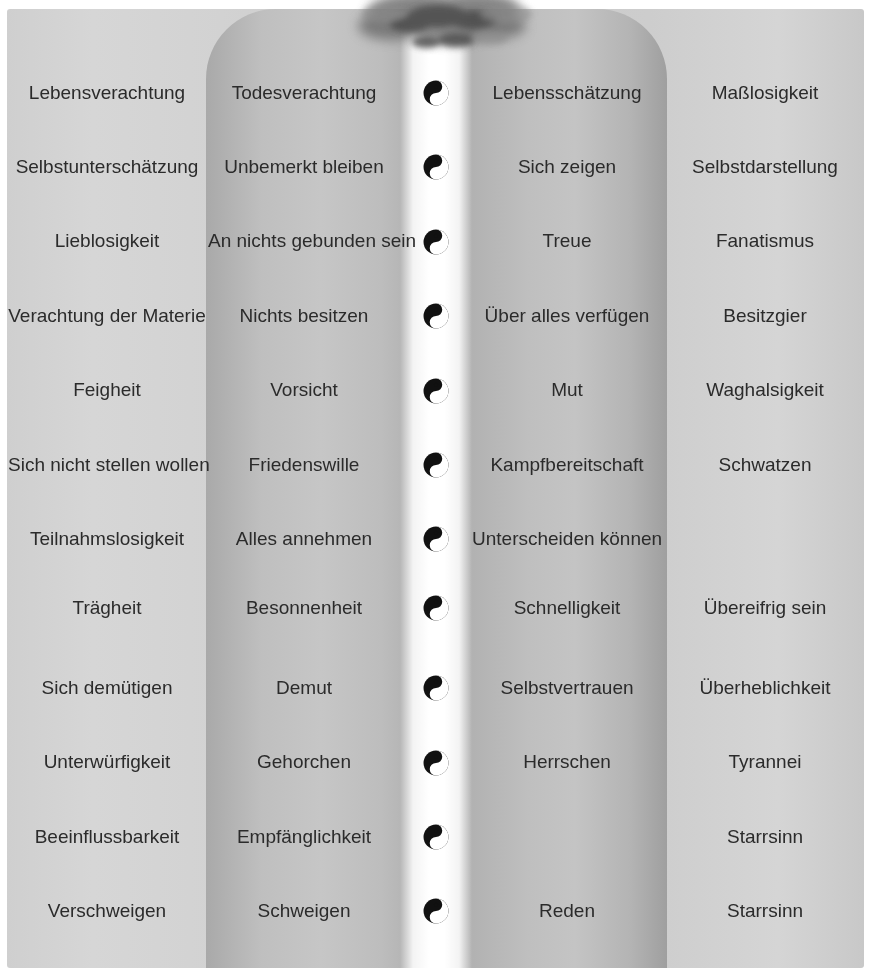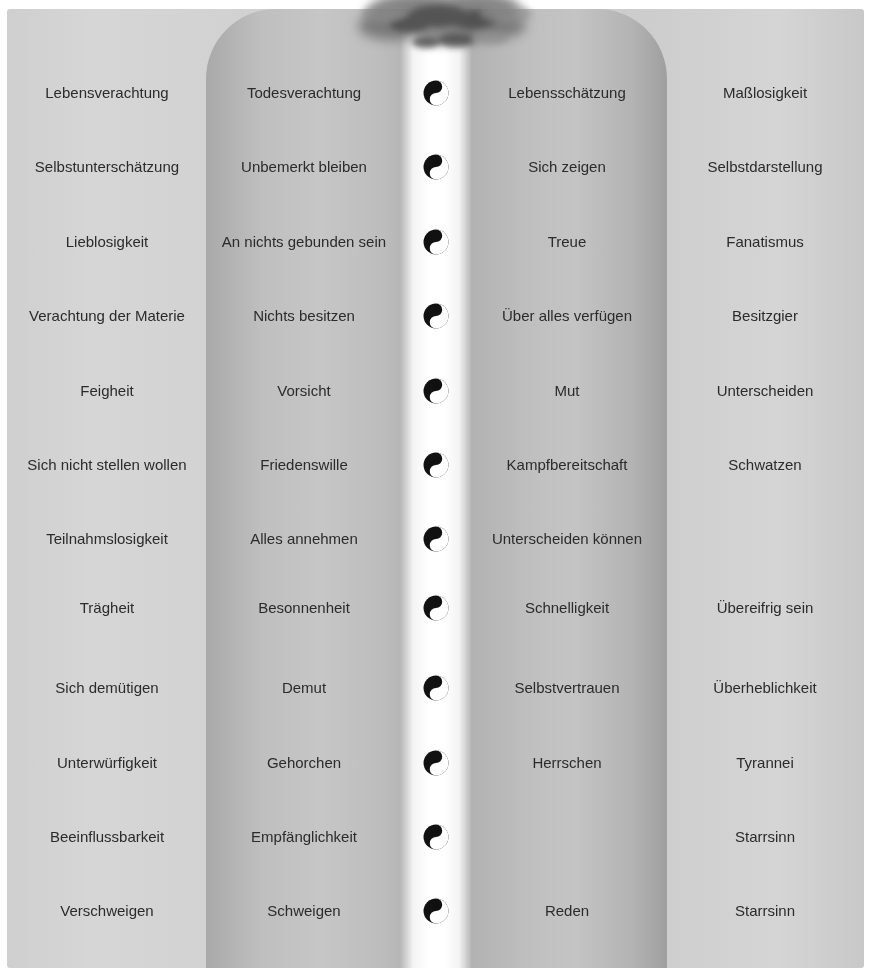--- a/index.html
+++ b/index.html
@@ -76,21 +76,21 @@
   }
   .row {
     position: absolute;
     left: 0;
     width: 871px;
     height: 74px;
     display: flex;
     align-items: center;
   }
   .cell {
-    font-size: 15px;
+    font-size: 19px;
     color: #2b2b2b;
     text-align: center;
     line-height: 1.2;
     white-space: nowrap;
   }
   .c1 { position: absolute; left: 8px;   width: 198px; }
   .c2 { position: absolute; left: 208px; width: 192px; }
   .cmid { position: absolute; left: 400px; width: 72px; display: flex; justify-content: center; align-items: center; }
   .c3 { position: absolute; left: 472px; width: 190px; }
   .c4 { position: absolute; left: 666px; width: 198px; }
@@ -202,21 +202,21 @@
         <div class="cell c2">Vorsicht</div>
         <div class="cmid">
           <svg class="yin-yang" viewBox="0 0 100 100">
             <circle cx="50" cy="50" r="48" fill="#111111"></circle>
             <path d="M50 2 A48 48 0 0 1 50 98 A24 24 0 0 1 50 50 A24 24 0 0 0 50 2 Z" fill="#ffffff"></path>
             <circle cx="50" cy="26" r="8" fill="#111111"></circle>
             <circle cx="50" cy="74" r="8" fill="#ffffff"></circle>
           </svg>
         </div>
         <div class="cell c3">Mut</div>
-        <div class="cell c4">Unterscheiden</div>
+        <div class="cell c4">Waghalsigkeit</div>
       </div>
       <div class="row" style="top: 428px;">
         <div class="cell c1">Sich nicht stellen wollen</div>
         <div class="cell c2">Friedenswille</div>
         <div class="cmid">
           <svg class="yin-yang" viewBox="0 0 100 100">
             <circle cx="50" cy="50" r="48" fill="#111111"></circle>
             <path d="M50 2 A48 48 0 0 1 50 98 A24 24 0 0 1 50 50 A24 24 0 0 0 50 2 Z" fill="#ffffff"></path>
             <circle cx="50" cy="26" r="8" fill="#111111"></circle>
             <circle cx="50" cy="74" r="8" fill="#ffffff"></circle>

